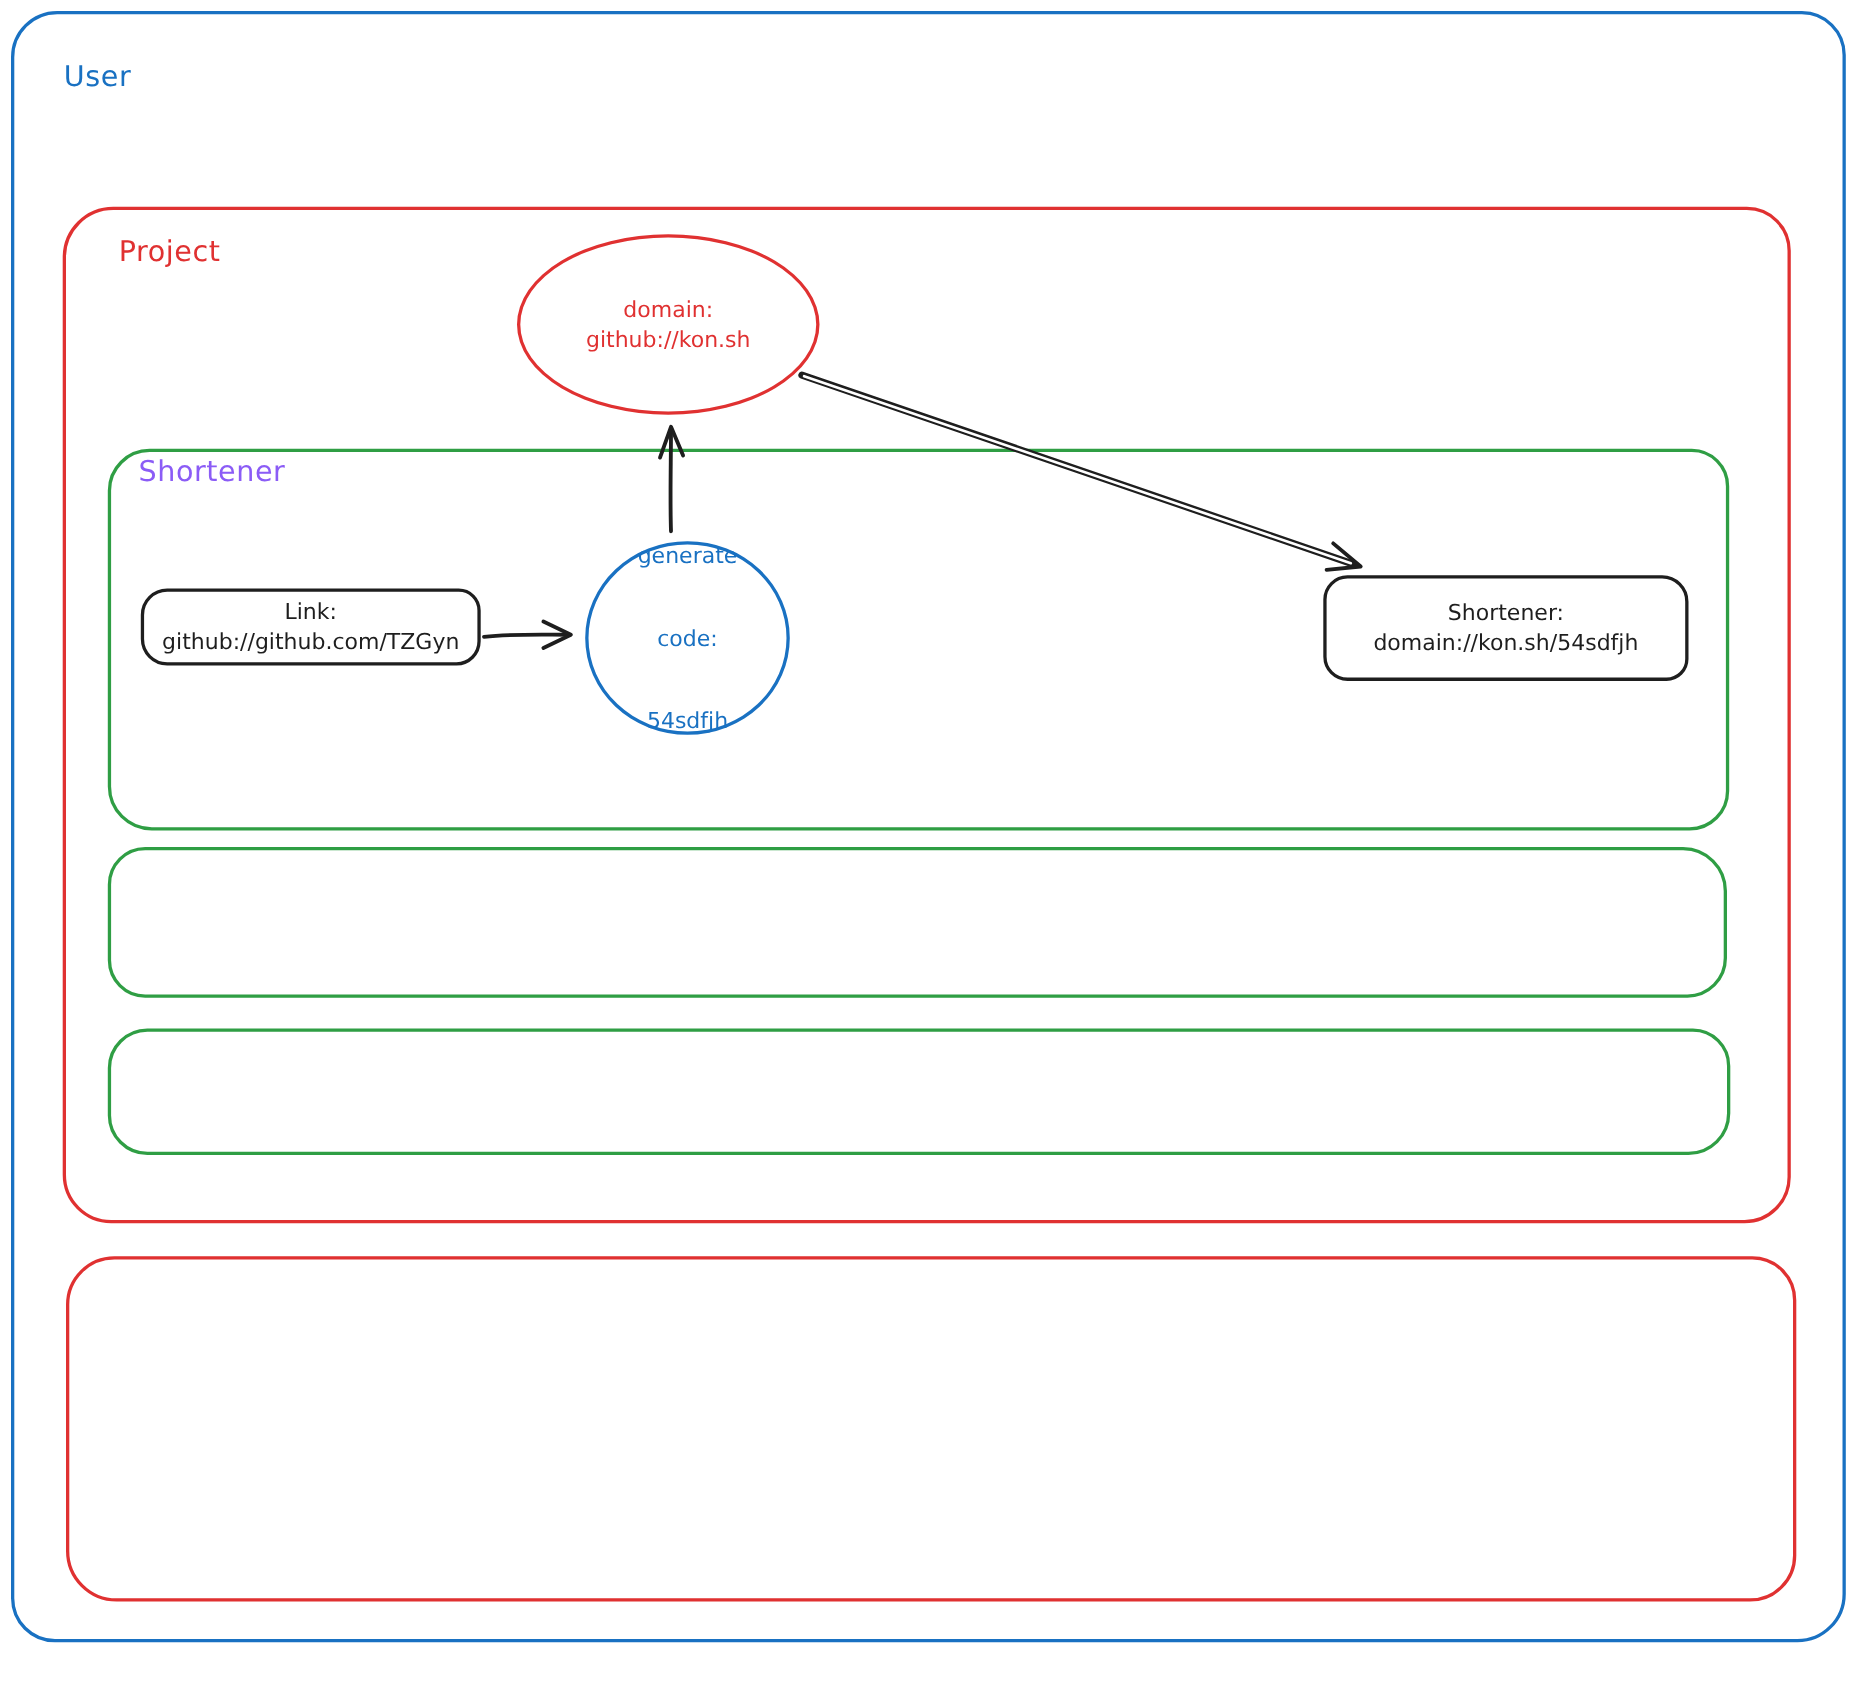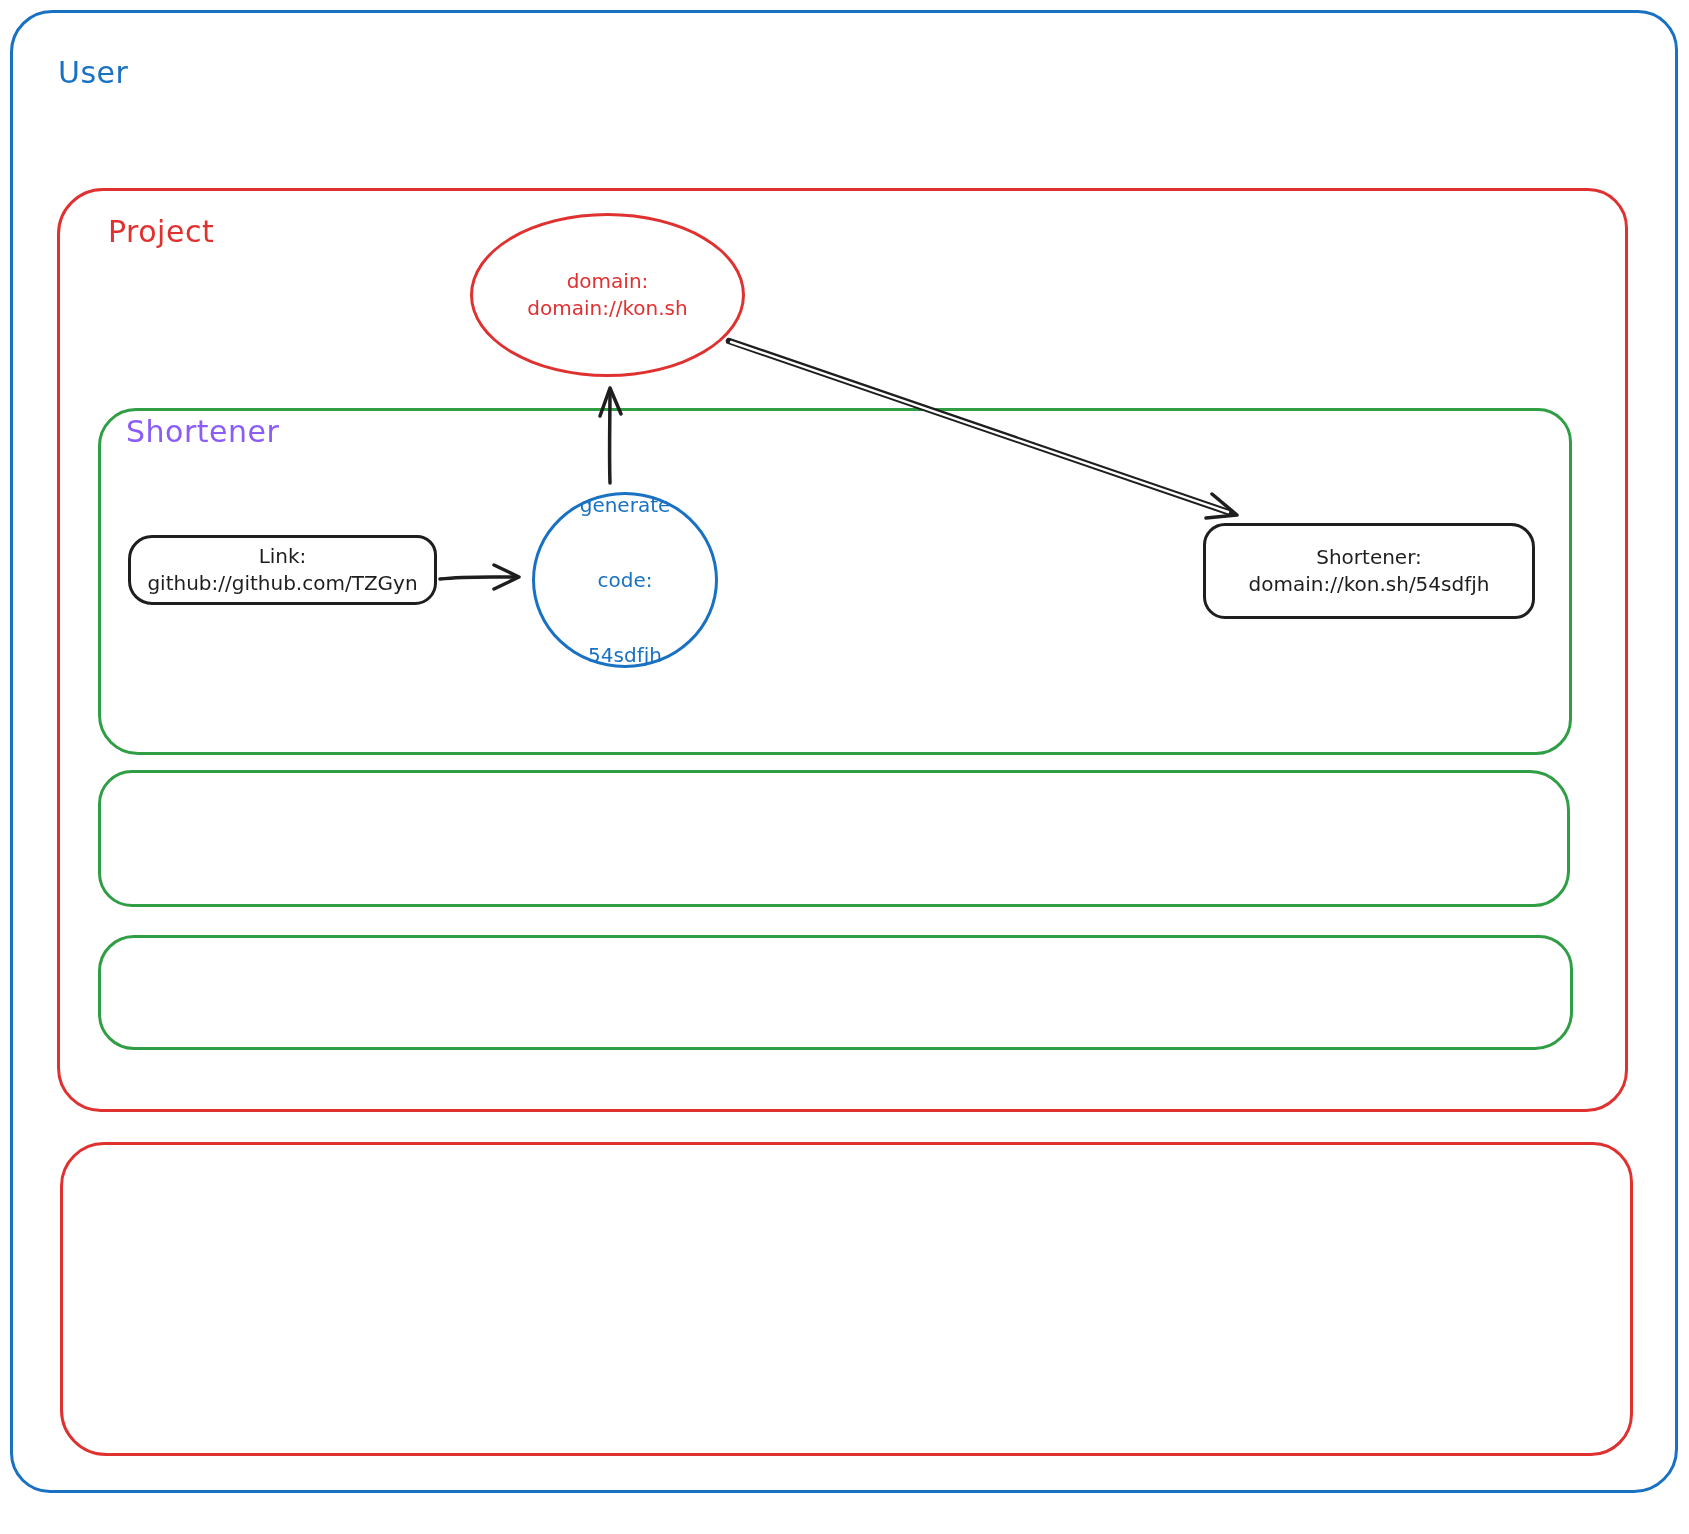--- a/index.html
+++ b/index.html
@@ -15,21 +15,21 @@
     background: #ffffff;
     overflow: hidden;
   }
   .frame {
     position: absolute;
     box-sizing: border-box;
     background: transparent;
   }
   .frame-label {
     position: absolute;
-    font-size: 30px;
+    font-size: 26px;
     font-weight: 500;
     letter-spacing: 0.5px;
     white-space: nowrap;
   }
   .blue   { color: #1971c2; }
   .red    { color: #e03131; text-align: center; }
   .green  { color: #8b5cf6; }
 
   .user-frame {
     left: 10px; top: 10px; width: 1668px; height: 1483px;
@@ -120,21 +120,21 @@
 
   <div class="frame shortener-frame"></div>
   <div class="frame-label green" style="left:126px; top:414px;">Shortener</div>
 
   <div class="frame green-row-2"></div>
   <div class="frame green-row-3"></div>
   <div class="frame bottom-red-frame"></div>
 
   <div class="node domain-ellipse">
     <span>domain:</span>
-    <span>domain://kon.sh</span>
+    <span>github://kon.sh</span>
   </div>
 
   <div class="node link-node">
     <span>Link:</span>
     <span>github://github.com/TZGyn</span>
   </div>
 
   <div class="node generate-circle">
     <span>generate</span>
     <span>code:</span>

